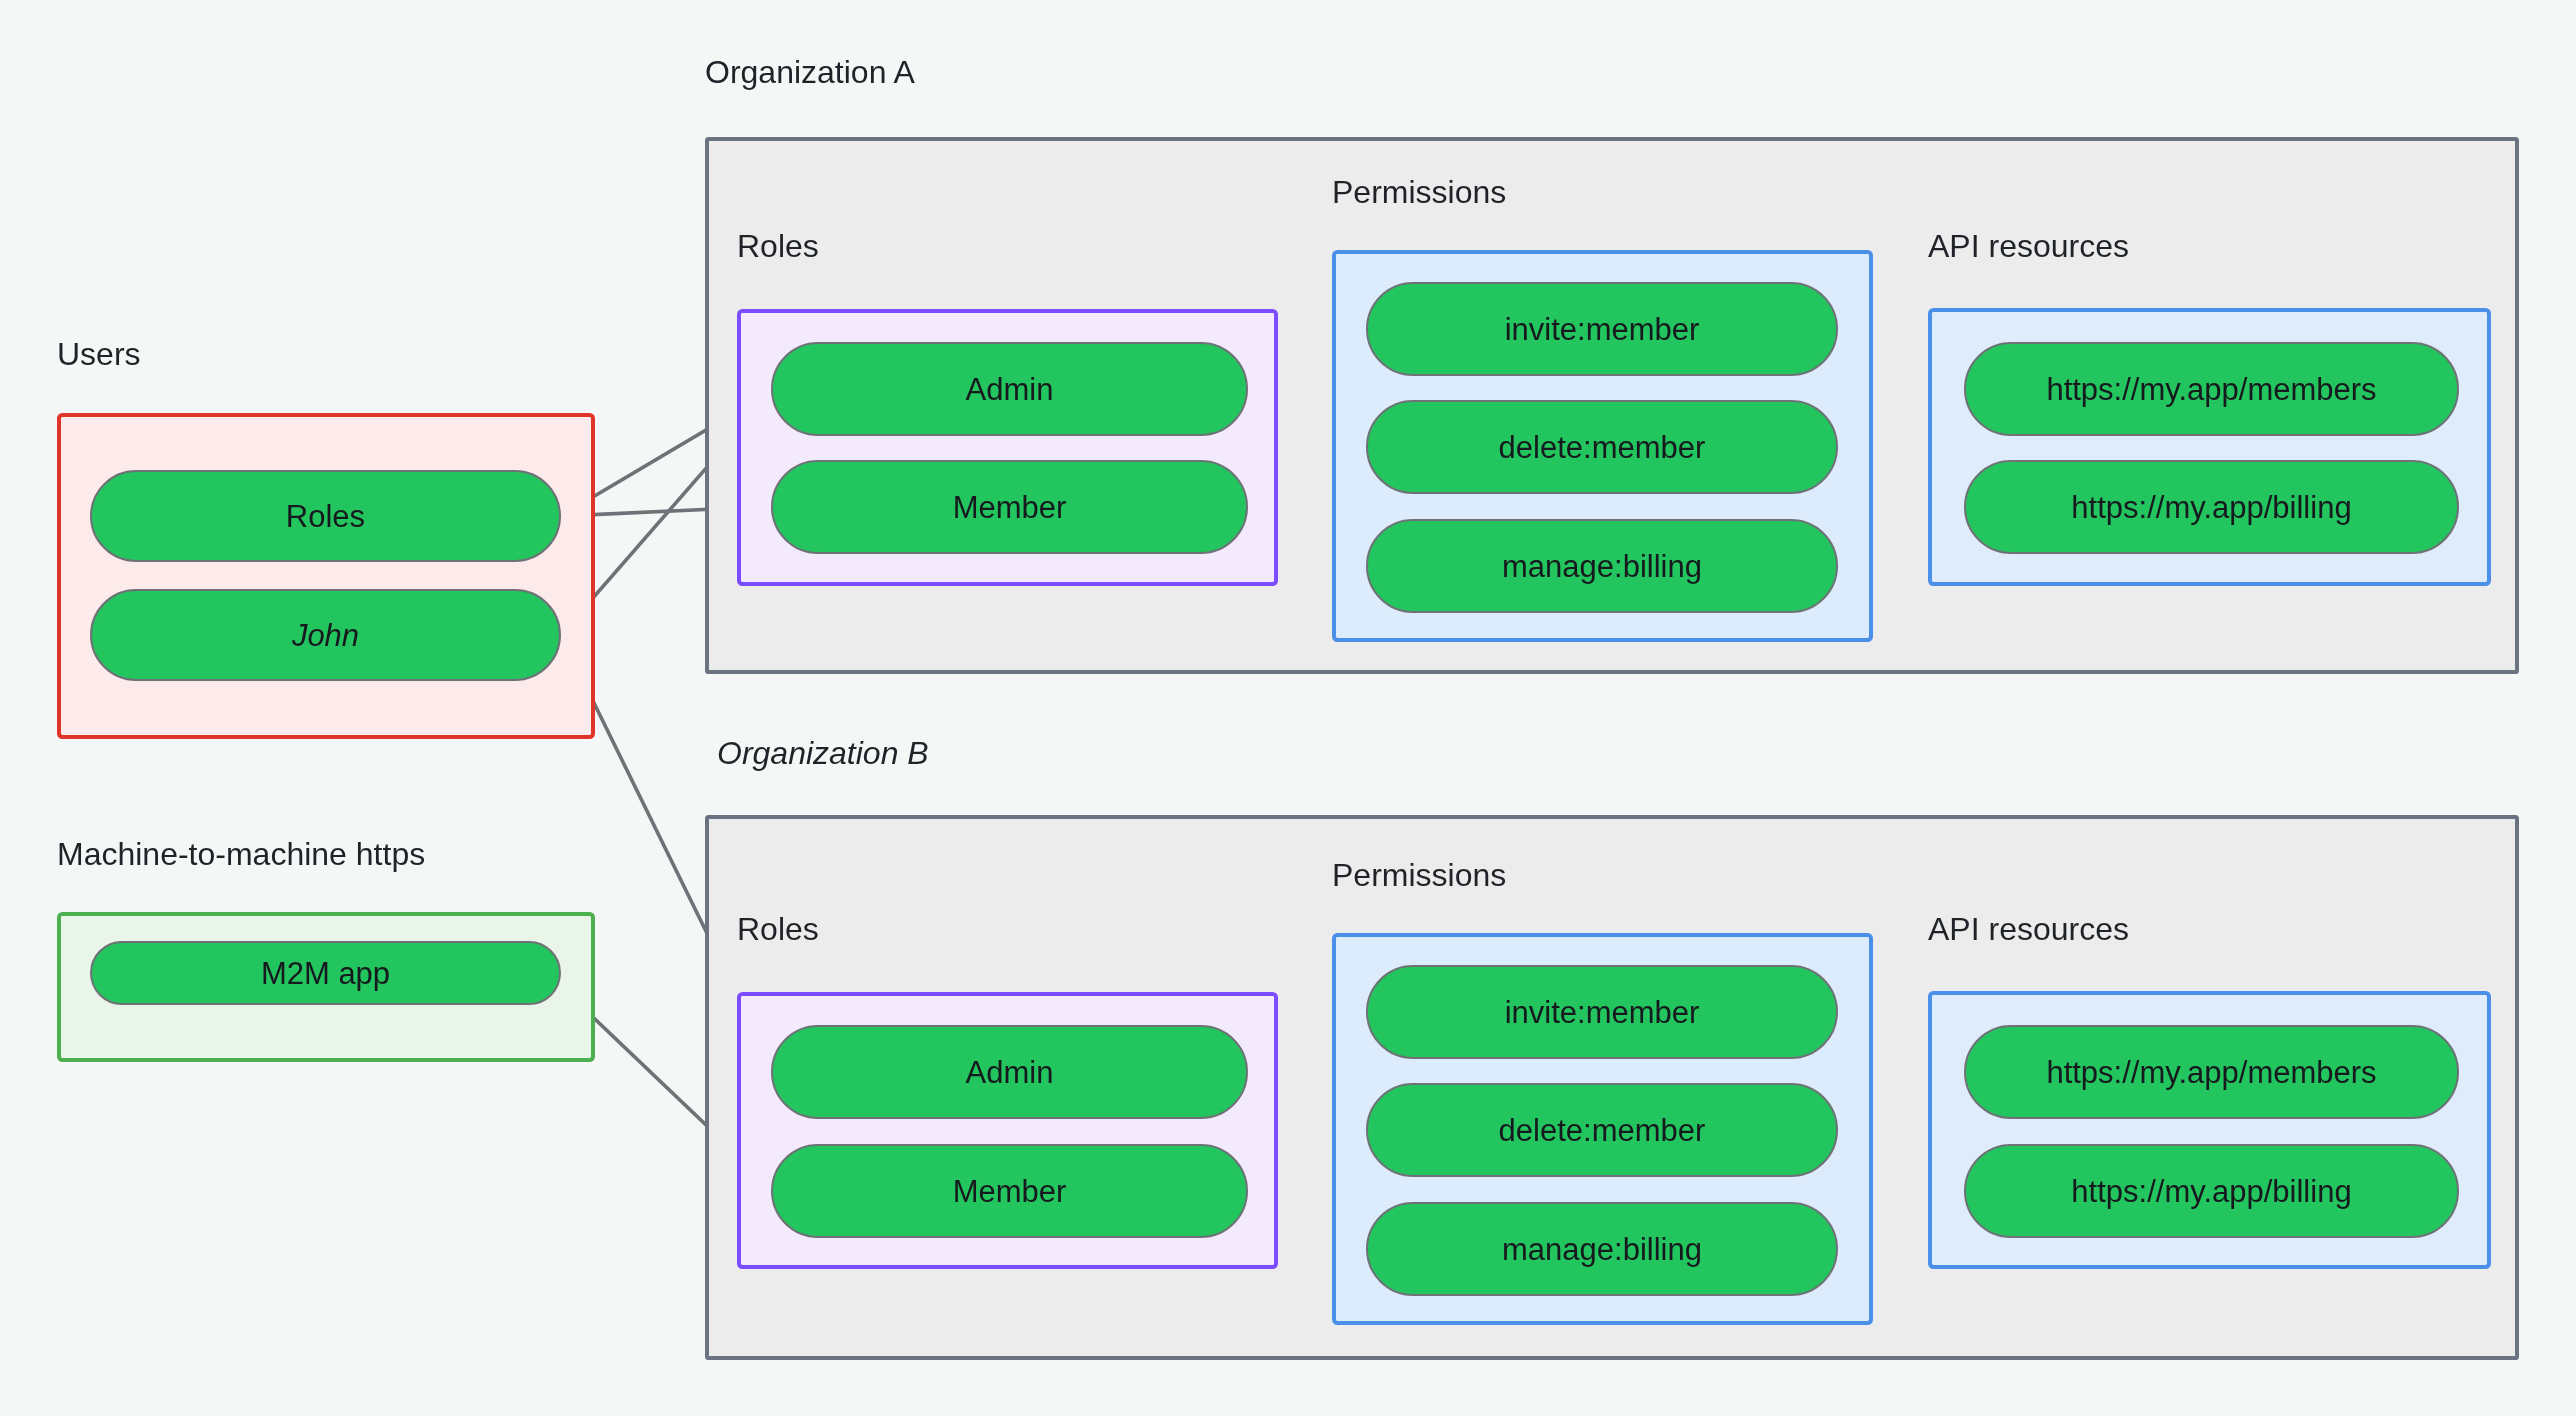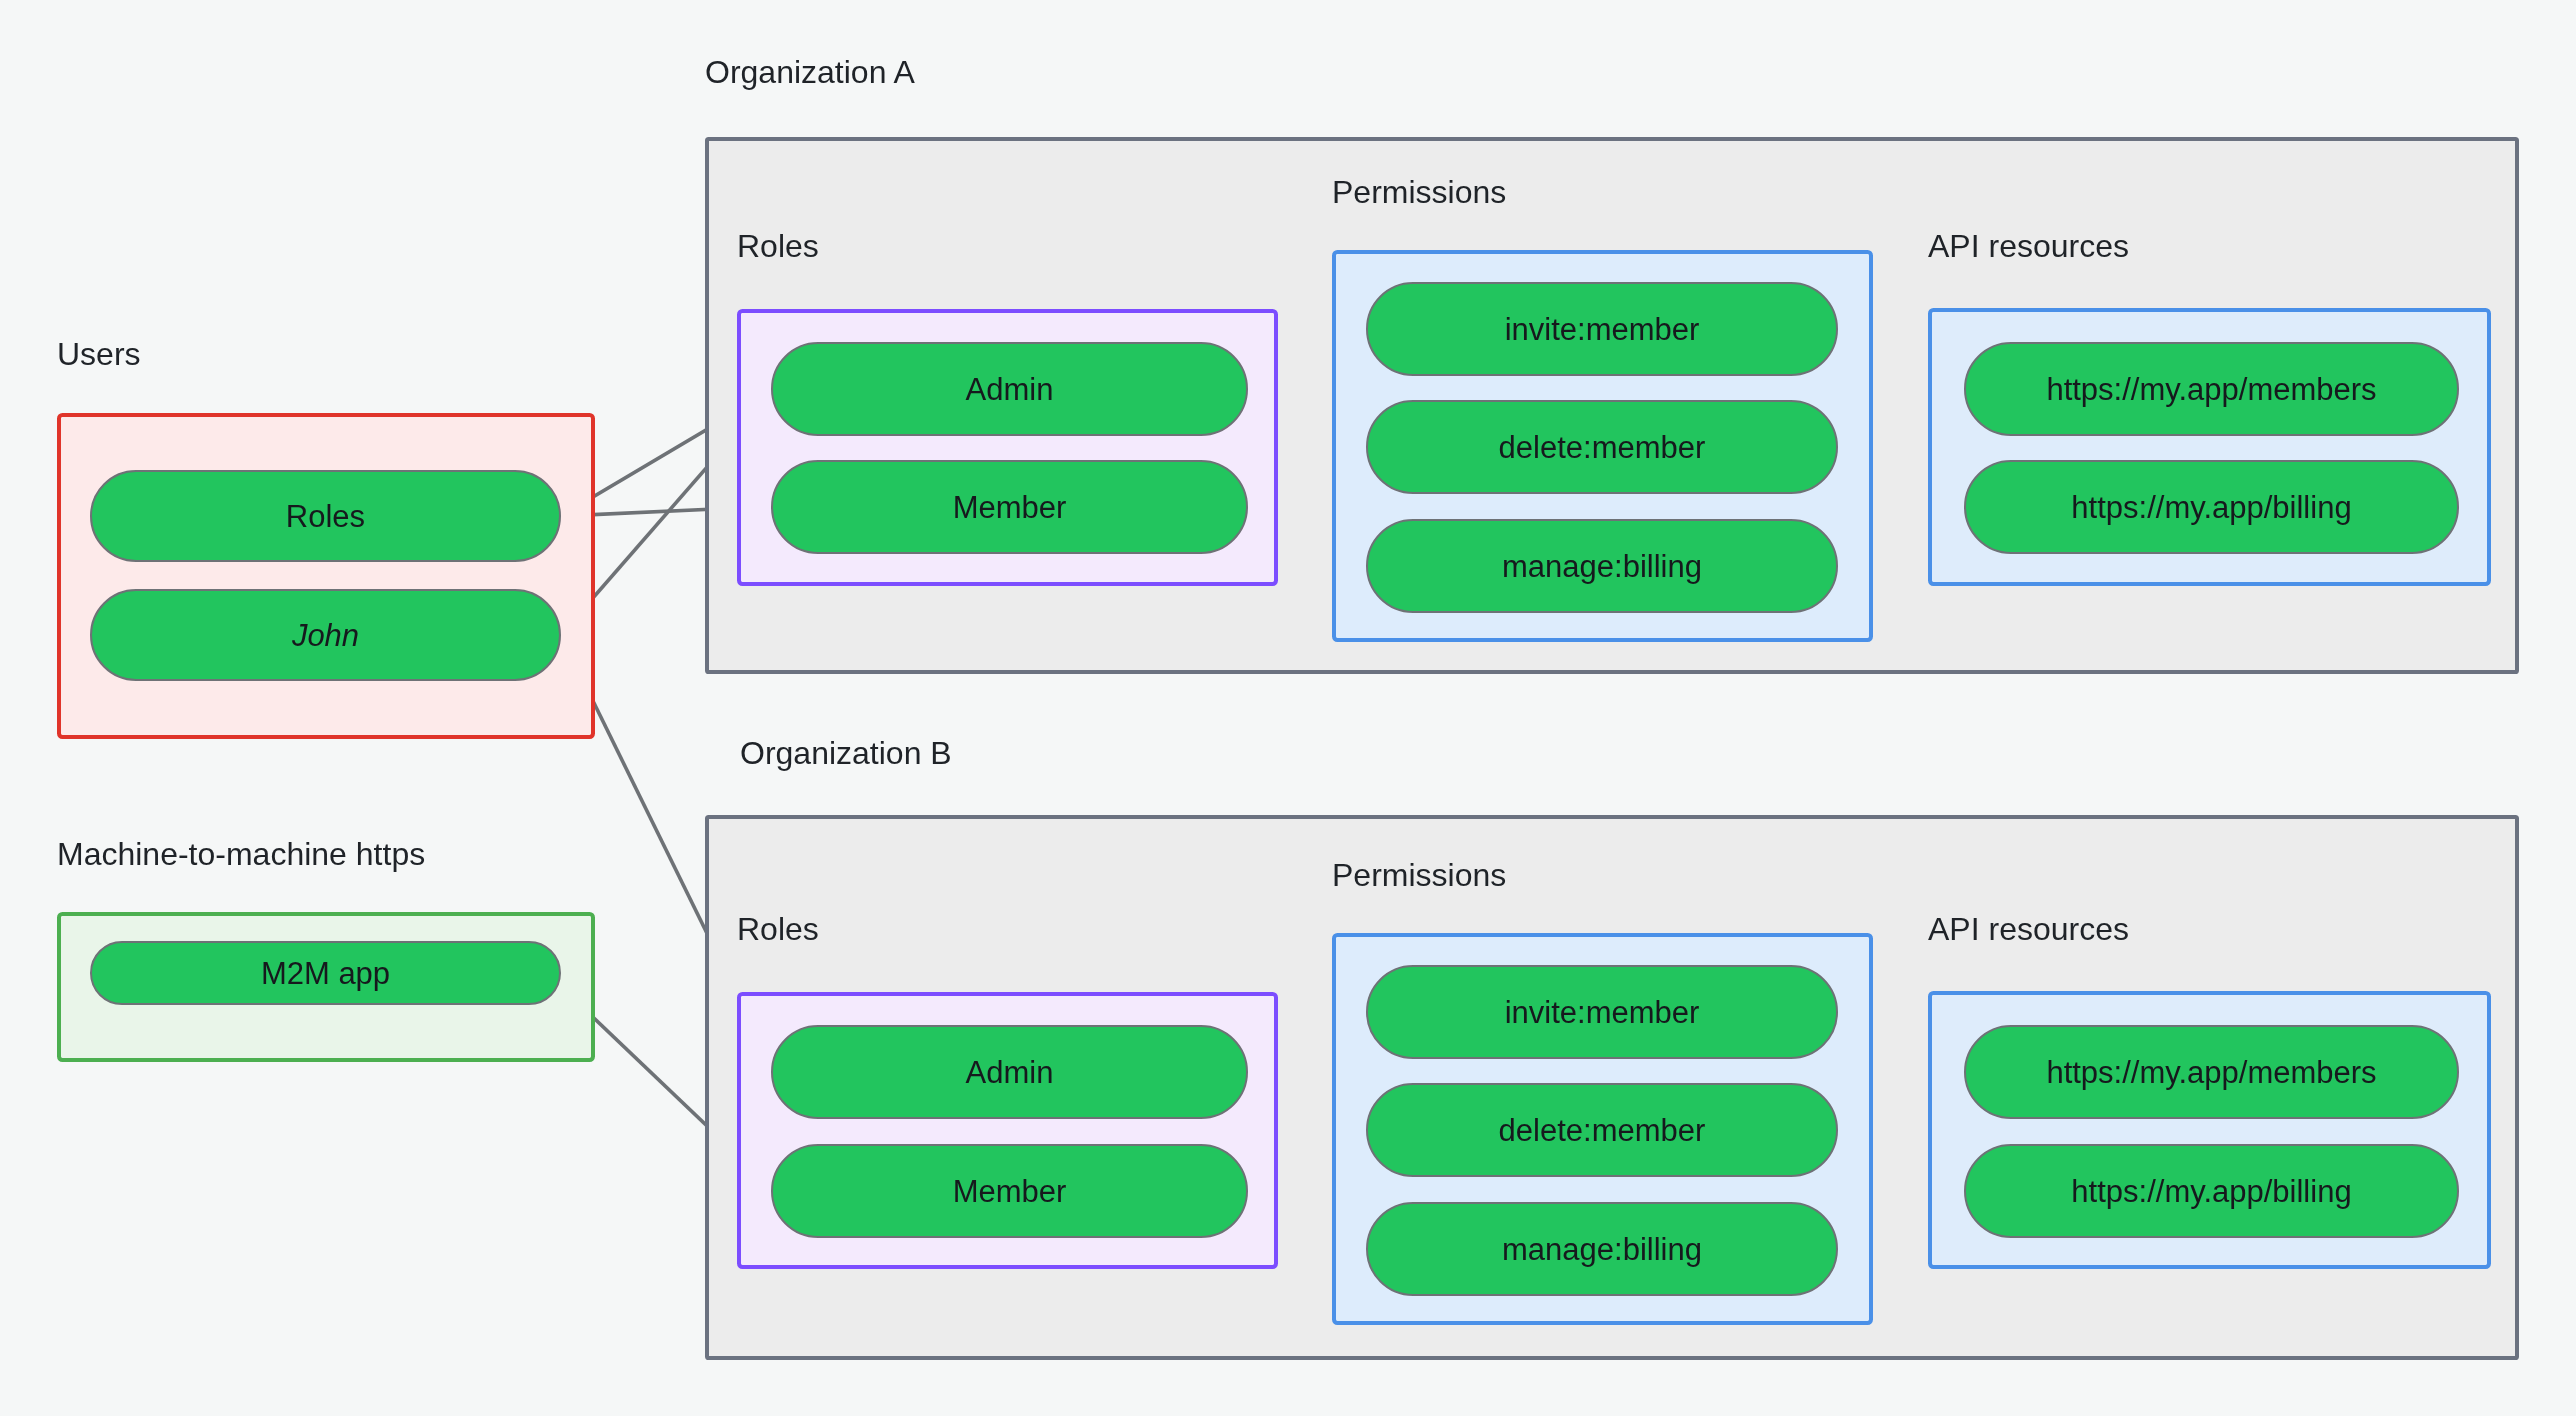--- a/index.html
+++ b/index.html
@@ -111,21 +111,21 @@
   <div class="grp perm-box" style="left:1332px;top:250px;width:541px;height:392px;"></div>
   <div class="pill" style="left:1366px;top:282px;width:472px;height:94px;">invite:member</div>
   <div class="pill" style="left:1366px;top:400px;width:472px;height:94px;">delete:member</div>
   <div class="pill" style="left:1366px;top:519px;width:472px;height:94px;">manage:billing</div>
 
   <div class="grp-label" style="left:1928px;top:230px;">API resources</div>
   <div class="grp api-box" style="left:1928px;top:308px;width:563px;height:278px;"></div>
   <div class="pill" style="left:1964px;top:342px;width:495px;height:94px;">https://my.app/members</div>
   <div class="pill" style="left:1964px;top:460px;width:495px;height:94px;">https://my.app/billing</div>
 
-  <div class="grp-label" style="left:740px;top:737px;">Organization B</div>
+  <div class="grp-label" style="left:717px;top:737px;font-style:italic;">Organization B</div>
   <div class="grp org-box" style="left:705px;top:815px;width:1814px;height:545px;"></div>
 
   <div class="grp-label" style="left:737px;top:913px;">Roles</div>
   <div class="grp roles-box" style="left:737px;top:992px;width:541px;height:277px;"></div>
   <div class="pill" style="left:771px;top:1025px;width:477px;height:94px;">Admin</div>
   <div class="pill" style="left:771px;top:1144px;width:477px;height:94px;">Member</div>
 
   <div class="grp-label" style="left:1332px;top:859px;">Permissions</div>
   <div class="grp perm-box" style="left:1332px;top:933px;width:541px;height:392px;"></div>
   <div class="pill" style="left:1366px;top:965px;width:472px;height:94px;">invite:member</div>

